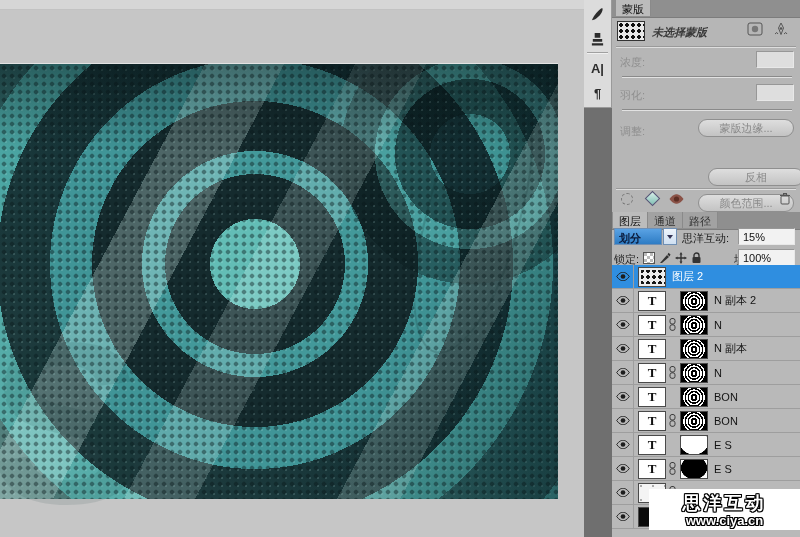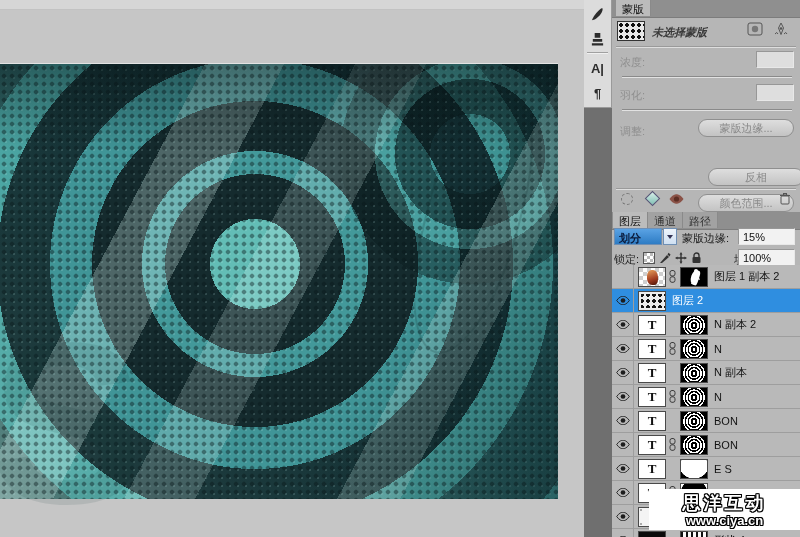--- a/index.html
+++ b/index.html
@@ -205,21 +205,21 @@
 
     <div>
       <div class="panel-header" style="top:212px;">
         <div class="tab active" style="left:1px;">图层</div>
         <div class="tab" style="left:36px;">通道</div>
         <div class="tab" style="left:71px;">路径</div>
       </div>
 
       <div class="blend-select">划分</div>
       <div class="blend-arrow"></div>
-      <div class="dark-label" style="left:70px;top:231px;">蒙版边缘:</div>
+      <div class="dark-label" style="left:70px;top:231px;">思洋互动:</div>
       <div class="value-box" style="left:126px;top:228px;width:57px;">15%</div>
 
       <div class="dark-label" style="left:2px;top:252px;">锁定:</div>
       <div class="lock-icon" style="left:30px;">
           <div class="checker"></div>
         </div>
       <div class="lock-icon" style="left:46px;">
         <svg width="12" height="12" viewBox="0 0 12 12">
             <path d="M1 11 L8 3 L10 5 L3 11 Z" fill="#333"></path>
             <path d="M8.5 2.5 L10.5 4.5 L11.5 2.5 L9.5 .8 Z" fill="#333"></path>
@@ -233,35 +233,20 @@
       <div class="lock-icon" style="left:78px;">
         <svg width="11" height="12" viewBox="0 0 11 12">
             <rect x="1.5" y="5" width="8" height="6" rx="1" fill="#333"></rect>
             <path d="M3 5 V3.5 a2.5 2.5 0 0 1 5 0 V5" fill="none" stroke="#333" stroke-width="1.4"></path>
           </svg>
       </div>
       <div class="dark-label" style="left:98px;top:252px;margin-left:24px;">填充:</div>
       <div class="value-box" style="left:126px;top:249px;width:57px;">100%</div>
 
       <div class="layer-list">
-          <div class="layer-row">
-            <div class="eye-well"></div>
-            <div class="thumb image"></div>
-            <span class="chain">
-              <svg width="7" height="13" viewBox="0 0 7 13">
-                <rect x="1" y="0.5" width="5" height="5.5" rx="2" fill="none" stroke="#3c3c3c"></rect>
-                <rect x="1" y="6.8" width="5" height="5.5" rx="2" fill="none" stroke="#3c3c3c"></rect>
-              </svg>
-            </span>
-            <div class="mask-mini figure"><svg width="26" height="18" viewBox="0 0 26 18">
-                <circle cx="15" cy="3" r="2" fill="#fff"></circle>
-                <path d="M10 16 L14 9 L13 6 L17 7 L19 12 L16 11 L14 16 Z" fill="#fff"></path>
-              </svg></div>
-            <span class="layer-name">图层 1 副本 2</span>
-          </div>
           <div class="layer-row selected">
             <div class="eye-well">
               <svg width="14" height="9" viewBox="0 0 15 10">
                 <path d="M.5 5C3 1.2 6 .2 7.5 .2S12 1.2 14.5 5C12 8.8 9 9.8 7.5 9.8S3 8.8 .5 5Z" fill="none" stroke="#1d1d1d"></path>
                 <circle cx="7.5" cy="5" r="2.6" fill="#1d1d1d"></circle>
               </svg>
             </div>
             <div class="thumb halftone"></div>
             <span class="layer-name">图层 2</span>
           </div>

